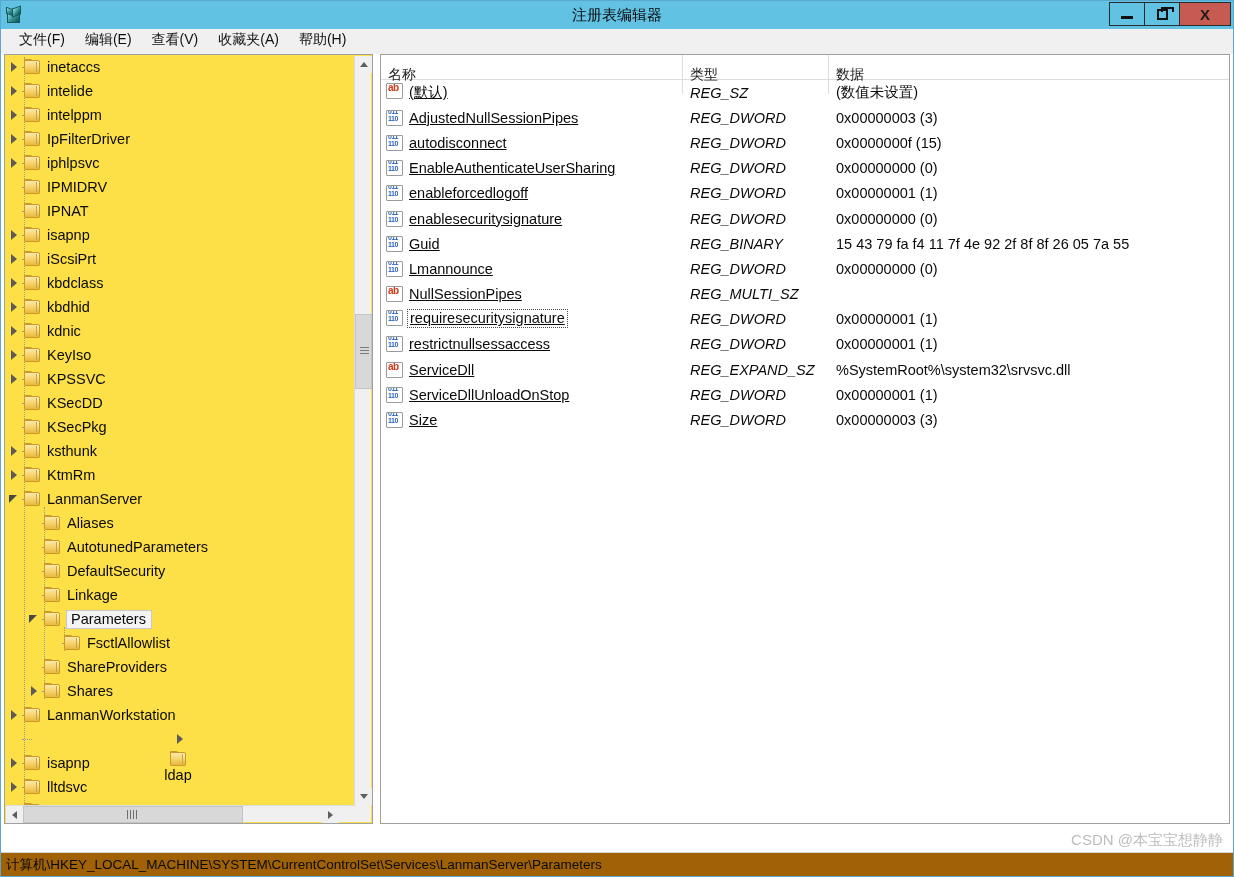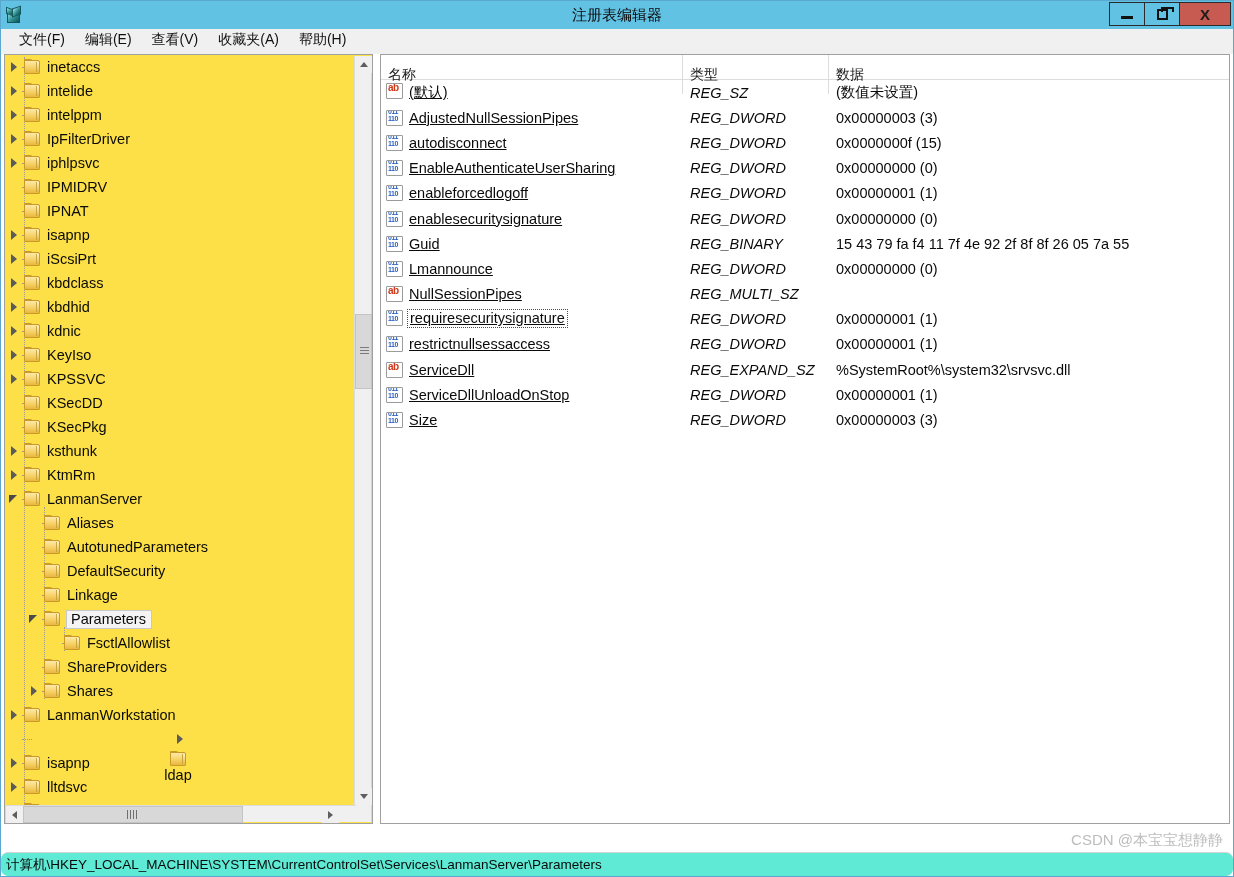--- a/index.html
+++ b/index.html
@@ -314,27 +314,26 @@
     font-size: 7px; font-weight: bold; color: #2a5fbe;
     letter-spacing: -0.5px;
     z-index: 2;
     font-family: "Liberation Sans", sans-serif;
   }
 
   
   #statusbar {
     position: absolute; left: 0; bottom: 0;
     width: 1232px; height: 24px;
-    background: #5eead4;
+    background: #a16207;
     border-top: 1px solid #d4d4d4;
     display: flex; align-items: center;
     padding-left: 5px;
     font-size: 13.5px; color: #0a0a0a;
     white-space: nowrap;
-    border-radius: 7px;
   }
   #watermark {
     position: absolute; right: 10px; bottom: 26px;
     font-size: 15px;
     color: #bdbdbd;
     white-space: nowrap;
     pointer-events: none;
   }
 </style>
 </head>

